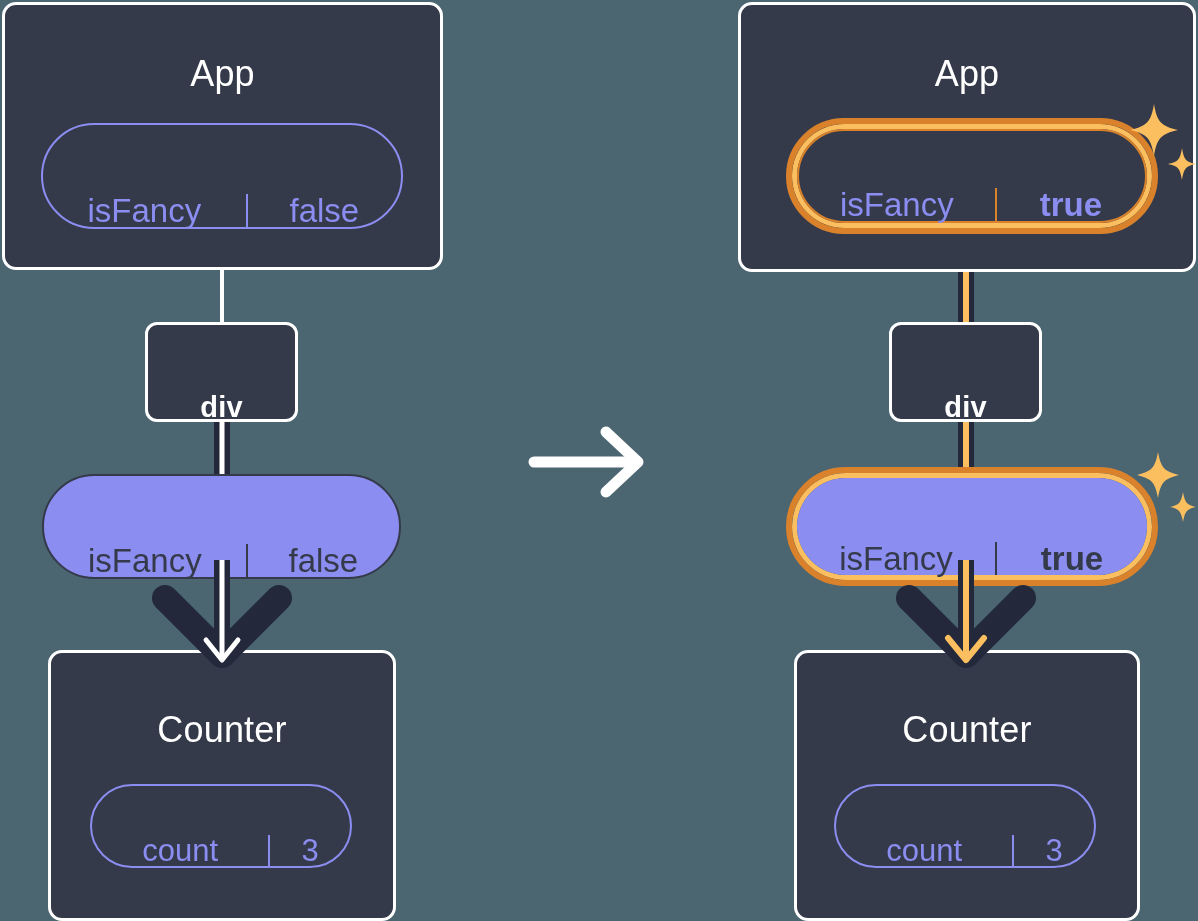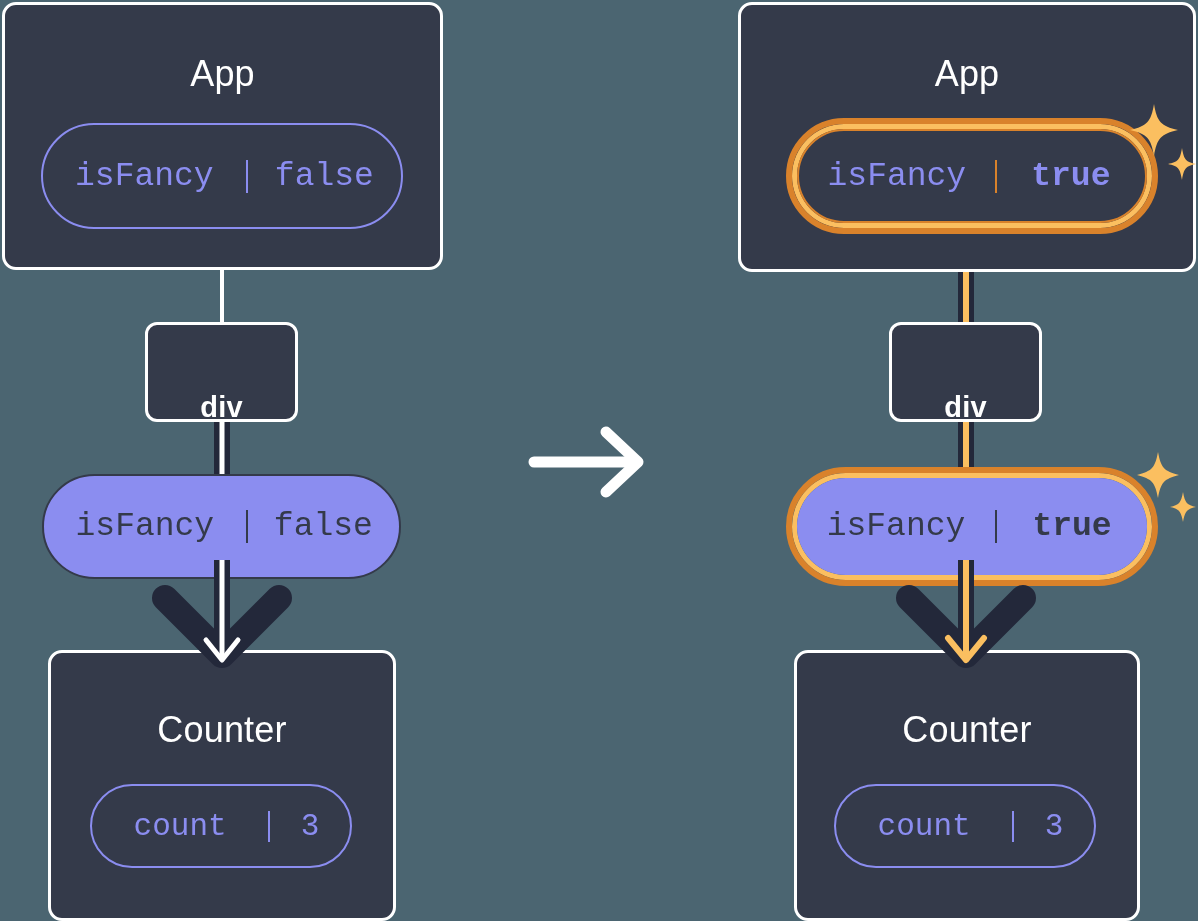--- a/index.html
+++ b/index.html
@@ -46,23 +46,22 @@
     font-weight: 700;
     margin-top: 36px;
   }
 
   
   .pill {
     position: absolute;
     box-sizing: border-box;
     border-radius: 999px;
     display: flex;
-    align-items: center;
+    align-items: flex-end;
     z-index: 8;
-    font-family: Liberation Mono, monospace;
   }
   .pill.outline {
     border: 2px solid #8b8df0;
     background: transparent;
   }
   .pill.filled {
     background: #8b8df0;
     border: 2px solid #343a4a;
   }
   .pill .cellL, .pill .cellR {

